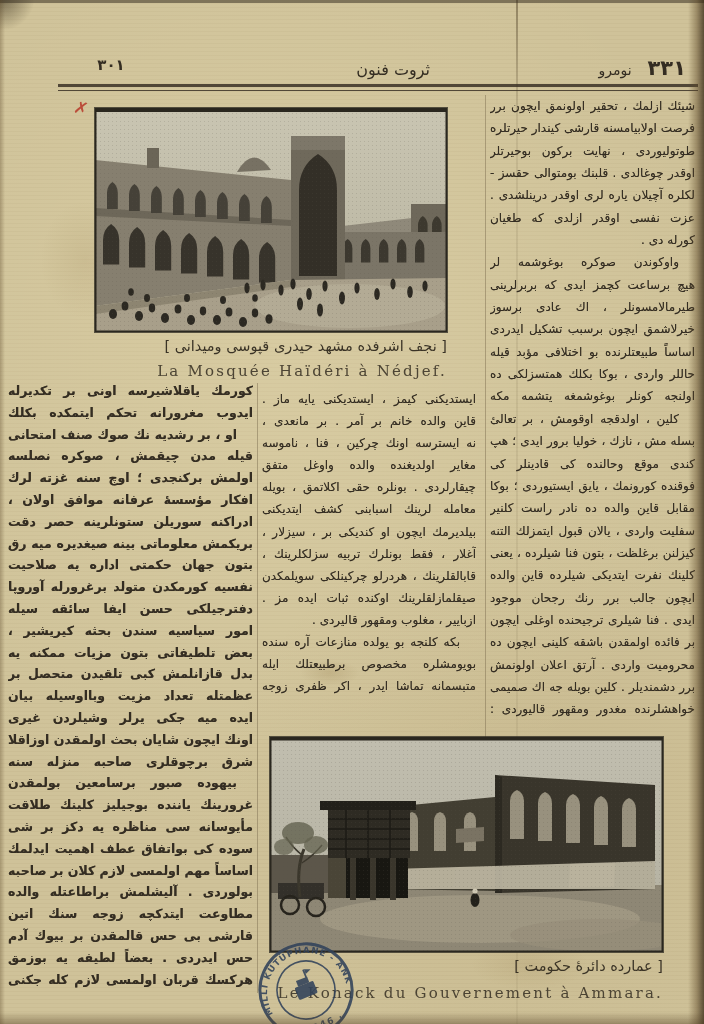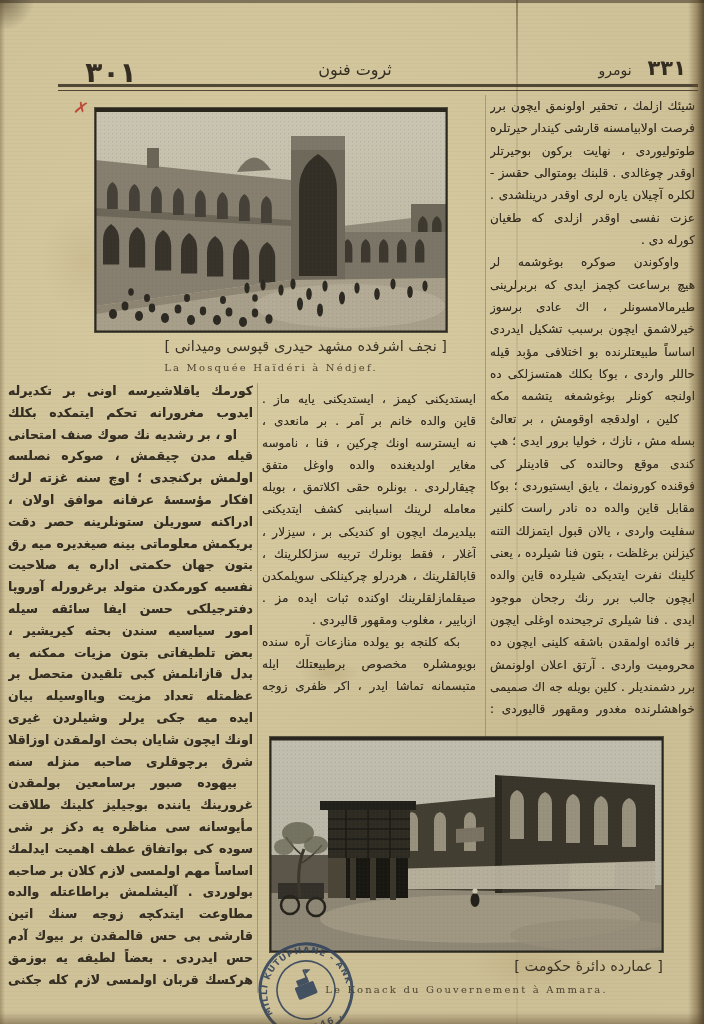--- a/index.html
+++ b/index.html
@@ -28,22 +28,22 @@
   .corner-tl{position:absolute;left:-8px;top:-10px;width:46px;height:44px;
     background:radial-gradient(ellipse at 20% 15%, rgba(40,30,15,.55), rgba(0,0,0,0) 65%);}
   .crease{position:absolute;left:516px;top:0;width:2px;height:1024px;
     background:linear-gradient(to bottom, rgba(70,55,30,.45), rgba(70,55,30,.10) 12%, rgba(70,55,30,.06));}
   .stain{position:absolute;border-radius:50%;pointer-events:none;}
   .stain.s1{left:300px;top:660px;width:60px;height:26px;background:radial-gradient(rgba(120,90,40,.16), rgba(0,0,0,0) 70%);}
   .stain.s2{left:40px;top:200px;width:90px;height:120px;background:radial-gradient(rgba(130,100,50,.10), rgba(0,0,0,0) 70%);}
   .stain.s3{left:470px;top:940px;width:120px;height:50px;background:radial-gradient(rgba(120,90,40,.10), rgba(0,0,0,0) 70%);}
   
   .hdr-num-left{position:absolute;left:76px;top:56px;width:70px;text-align:center;
-    font-size:28px;font-weight:bold;letter-spacing:1px;}
-  .hdr-title{position:absolute;left:280px;top:60px;width:150px;text-align:center;font-size:16px;}
+    font-size:15px;font-weight:bold;letter-spacing:1px;}
+  .hdr-title{position:absolute;left:280px;top:60px;width:150px;text-align:right;font-size:16px;}
   .hdr-issue{position:absolute;right:18px;top:56px;display:flex;align-items:baseline;gap:16px;}
   .hdr-issue .word{font-size:14px;}
   .hdr-issue .num{font-size:21px;font-weight:bold;letter-spacing:1px;}
   .hdr-rule{position:absolute;left:58px;top:84px;width:640px;height:7px;
     border-top:3px solid var(--rule);border-bottom:1px solid var(--rule);opacity:.85;}
   .red-mark{position:absolute;left:74px;top:98px;font-size:17px;color:var(--red-mark);
     transform:rotate(14deg);opacity:.85;font-weight:bold;}
   
   .col{position:absolute;direction:rtl;overflow:hidden;}
   .col .tl{direction:rtl;text-align:justify;text-align-last:justify;overflow:hidden;
@@ -57,22 +57,22 @@
   .col-left{left:8px;top:380px;width:245px;height:615px;font-size:12.5px;}
   .col-left .tl{height:21.8px;line-height:21.8px;font-weight:bold;}
   .divider{position:absolute;width:1px;background:#857757;opacity:.55;}
   .div-mr{left:485px;top:95px;height:642px;}
   .div-lm{left:257px;top:383px;height:610px;}
   
   .photo{position:absolute;box-shadow:0 0 0 1px rgba(42,39,31,.75);}
   .photo-1{left:95px;top:108px;width:352px;height:224px;}
   .photo-2{left:270px;top:737px;width:393px;height:215px;}
   .cap-ar{position:absolute;direction:rtl;text-align:right;font-size:14.5px;color:#3a3326;}
-  .cap-fr{position:absolute;text-align:center;font-family:"DejaVu Serif", serif;
-    font-size:10px;letter-spacing:2.2px;color:#4c4434;}
+  .cap-fr{position:absolute;text-align:right;font-family:"DejaVu Serif", serif;
+    font-size:15px;letter-spacing:2.2px;color:#4c4434;}
   .cap1-ar{left:95px;top:338px;width:352px;}
   .cap1-fr{left:95px;top:362px;width:352px;}
   .cap2-ar{left:270px;top:958px;width:393px;}
   .cap2-fr{left:270px;top:984px;width:393px;}
   
   .stamp{position:absolute;left:254px;top:938px;width:104px;height:104px;
     transform:rotate(-22deg);opacity:.88;}
 </style>
 </head>
 <body>

